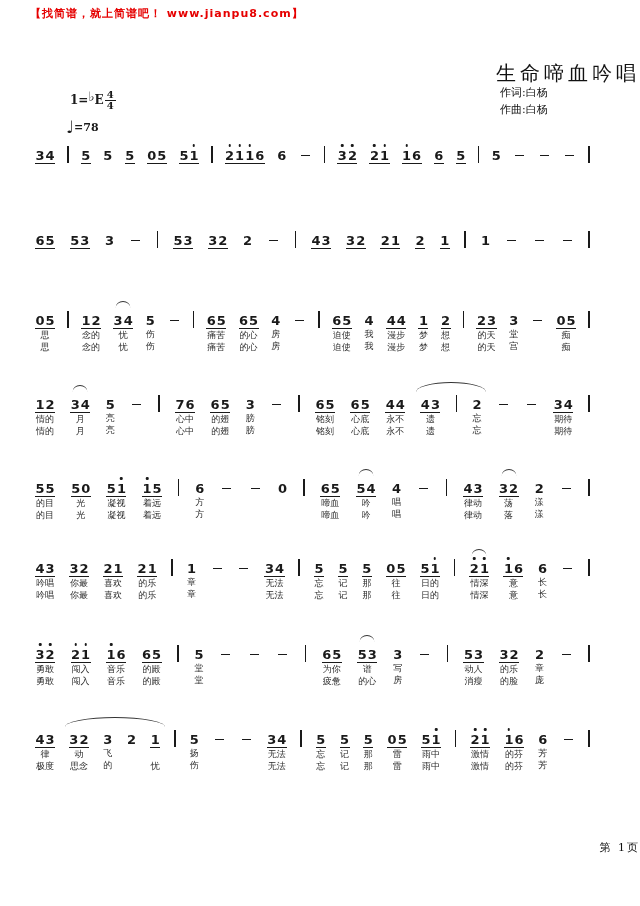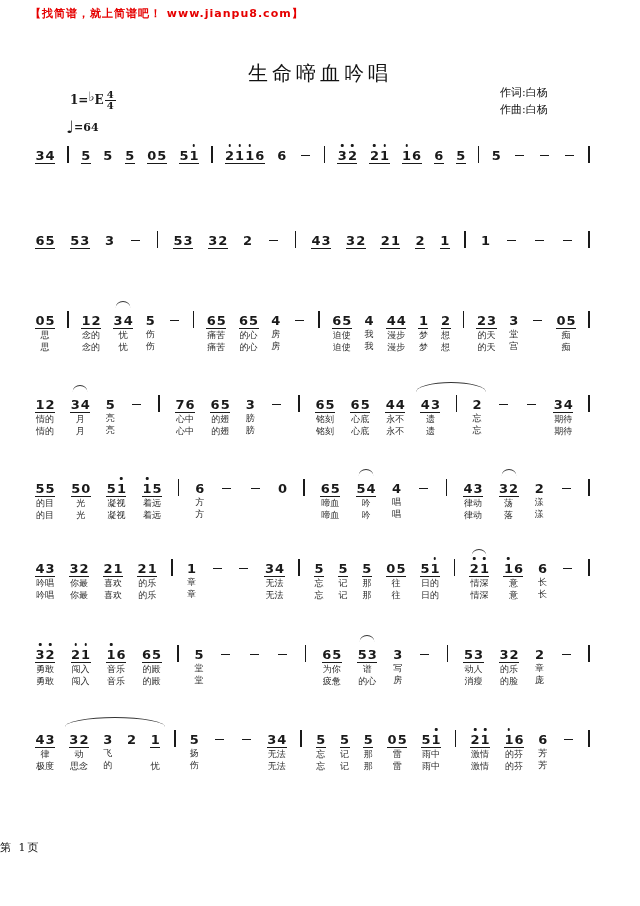--- a/index.html
+++ b/index.html
@@ -1,20 +1,20 @@
 <!DOCTYPE html>
 <html><head>
 <meta charset="utf-8">
 <style>
   html,body{margin:0;padding:0;background:#fff;}
   body{width:640px;height:906px;position:relative;overflow:hidden;
        font-family:"DejaVu Sans",sans-serif;color:#1a1a1a;}
   .banner{position:absolute;top:6px;left:10px;color:#e60000;
           font:bold 11px "DejaVu Sans",sans-serif;letter-spacing:1px;margin-left:20px;}
-  .title{position:absolute;top:60px;left:0;width:100%;text-align:center;
+  .title{position:absolute;top:60px;left:0;width:100%;text-align:right;
          font:20px "DejaVu Serif",serif;letter-spacing:4px;color:#111;}
   .keysig{position:absolute;top:90px;left:70px;font:bold 12px "DejaVu Serif",serif;}
   .keysig .flat{font-size:13px;position:relative;top:-3px;}
   .frac{display:inline-block;vertical-align:middle;text-align:center;
         font:bold 10px "DejaVu Serif",serif;line-height:10px;margin-left:1px;}
   .frac .ft{display:block;border-bottom:1px solid #1a1a1a;padding:0 2px;}
   .frac .fb{display:block;padding:0 2px;}
   .tempo{position:absolute;top:115px;left:66px;font:bold 11px "DejaVu Serif",serif;}
   .tempo .qnote{font-size:17px;position:relative;top:2px;}
   .credits{position:absolute;top:84px;left:500px;font:11px "DejaVu Sans",sans-serif;
@@ -33,36 +33,36 @@
         transform:translateX(-50%);width:2.5px;height:2.5px;border-radius:50%;
         background:#1a1a1a;}
   .dash{display:block;width:9px;height:1.5px;background:#1a1a1a;margin:0 2px 7px 2px;}
   .bar{width:1.5px;height:17px;background:#1a1a1a;}
   .arc{position:absolute;top:-10px;left:50%;transform:translateX(-50%);
        width:15px;height:6px;border-top:1.5px solid #333;
        border-radius:50% 50% 0 0/100% 100% 0 0;}
   .arc.wide{left:-4px;transform:none;top:-13px;height:9px;}
   .lyr{font:9px "DejaVu Sans",sans-serif;color:#2b2b2b;line-height:11px;
        height:11px;white-space:nowrap;margin-top:1px;}
-  .footer{position:absolute;top:840px;left:0;width:100%;text-align:left;
+  .footer{position:absolute;top:840px;left:0;width:100%;text-align:right;
           font:11px "DejaVu Serif",serif;color:#111;letter-spacing:2px;}
 </style>
 </head>
 <body>
 
 <div class="banner">【找简谱，就上简谱吧！ www.jianpu8.com】</div>
 
 <div class="title">生命啼血吟唱</div>
 
 <div class="keysig">
   <span>1=</span><span class="flat">♭</span><span>E</span><span class="frac"><span class="ft">4</span><span class="fb">4</span></span>
 </div>
 
 <div class="tempo">
-  <span class="qnote">♩</span><span>=64</span>
+  <span class="qnote">♩</span><span>=78</span>
 </div>
 
 <div class="credits">
   <div>作词:白杨</div>
   <div>作曲:白杨</div>
 </div>
 
 <div class="score">
     <div class="line l1">
       <div class="tok">

